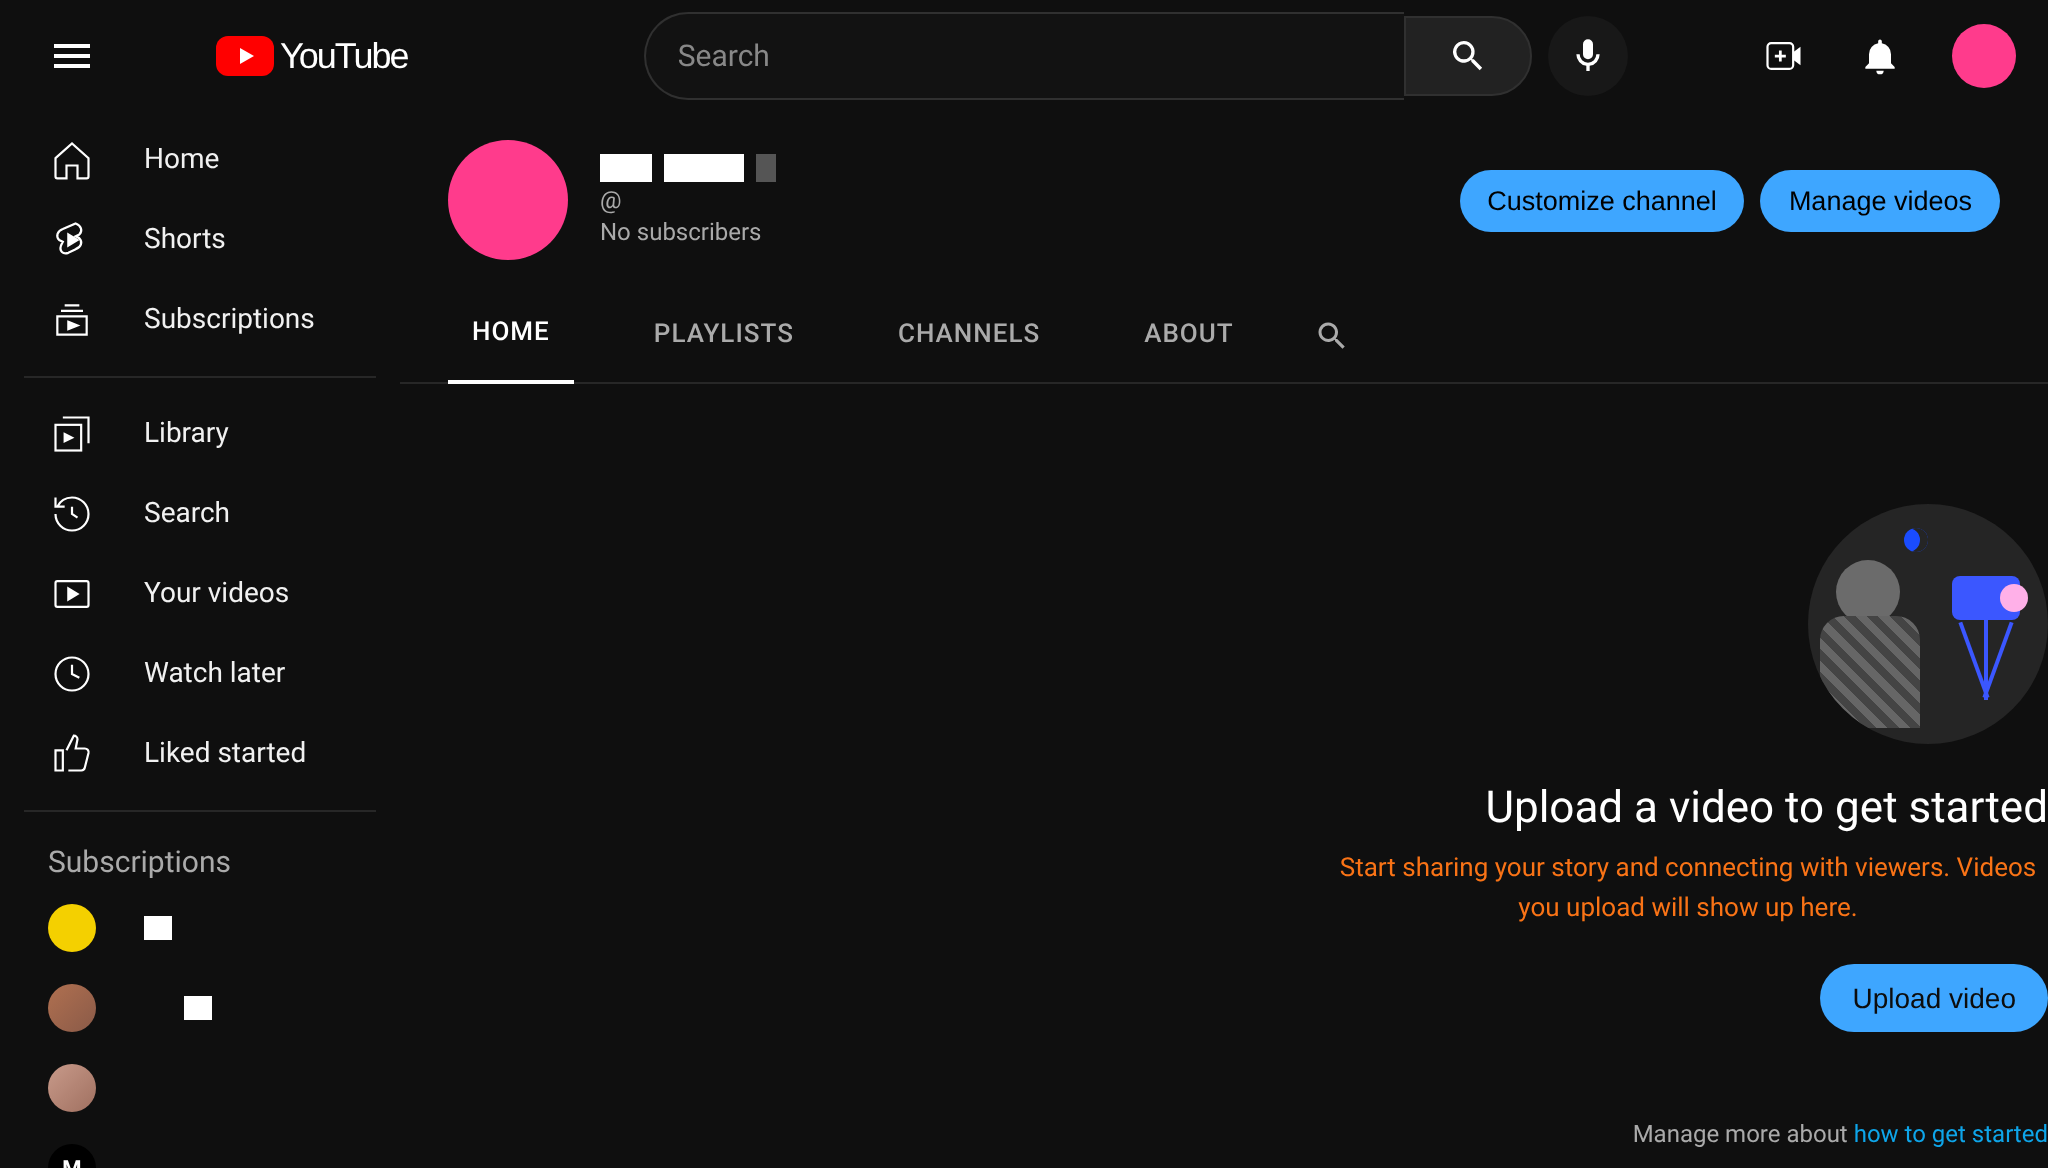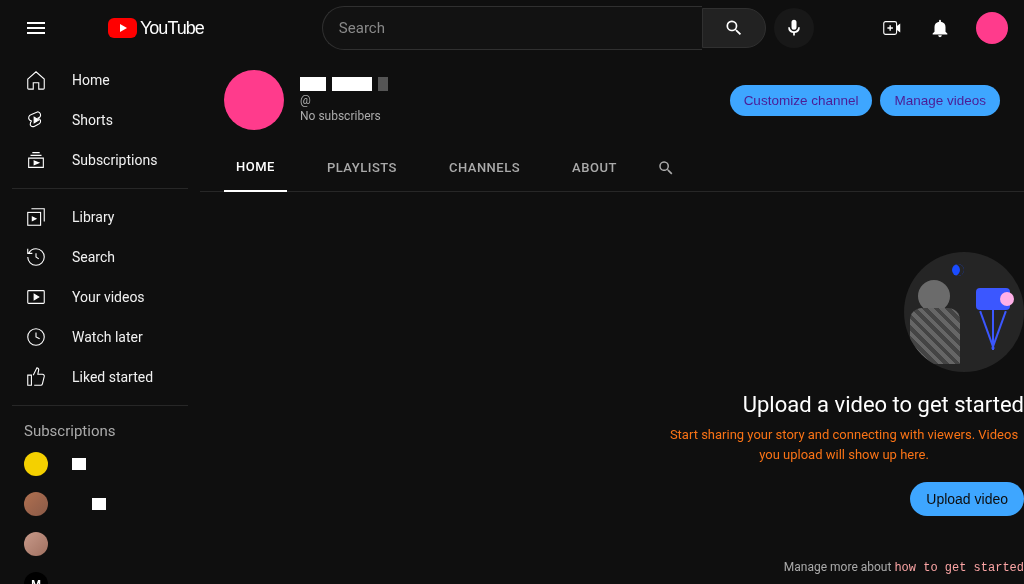--- a/index.html
+++ b/index.html
@@ -81,21 +81,21 @@
   }
   .channel-avatar { width:60px;height:60px;border-radius:50%;background:#ff3b8c;margin-right:16px; }
   .channel-meta { flex:1; }
   .channel-name-row { display:flex; align-items:center; gap:6px; }
   .name-redact { background:#fff; height:14px; display:inline-block; }
   .name-redact.dim { background:#555; }
   .channel-handle { color:#aaa; font-size:12px; margin-top:2px; }
   .channel-subs { color:#aaa; font-size:12px; margin-top:2px; }
   .channel-actions { display:flex; gap:8px; }
   .blue-btn {
-    background:#3ea6ff; color:#4c1d95; border:none;
+    background:#3ea6ff; color:#000000; border:none;
     padding: 8px 14px; border-radius:18px; font-size:13.5px; font-weight:500;
     cursor:pointer;
   }
   .tabs {
     display:flex; align-items:center; gap:28px;
     padding: 0 24px; height:48px;
     border-bottom:1px solid #272727;
     font-size:13px; letter-spacing:0.5px;
   }
   .tab { color:#aaa; cursor:pointer; font-weight:500; height:48px; display:flex; align-items:center; padding:0 12px; }
@@ -125,21 +125,21 @@
   .illus-moon { position:absolute; width:12px;height:12px;border-radius:50%;background:#1a4cff; left:48px; top:12px; box-shadow:-4px 0 0 0 #252525 inset; }
 
   .empty-title { font-size:22px; color:#fff; margin-bottom:8px; }
   .empty-desc { font-size:13px; color:#f97316; max-width:360px; line-height:1.5; margin-bottom:18px; }
   .upload-btn {
     background:#3ea6ff; color:#0d0d0d; border:none;
     padding:9px 16px; border-radius:20px; font-size:14px; font-weight:500;
     cursor:pointer; margin-bottom:44px;
   }
   .learn-more { font-size:12px; color:#aaa; }
-  .learn-more a { color:#fca5a5; text-decoration:none;font-family:Liberation Mono, monospace; }
+  .learn-more a { color:#0ea5e9; text-decoration:none; }
 
   svg { display:block; }
 </style>
 </head>
 <body>
 
 <div class="header">
   <div class="header-left">
     <div class="hamburger">
       <svg width="24" height="24" viewBox="0 0 24 24" fill="#fff">

